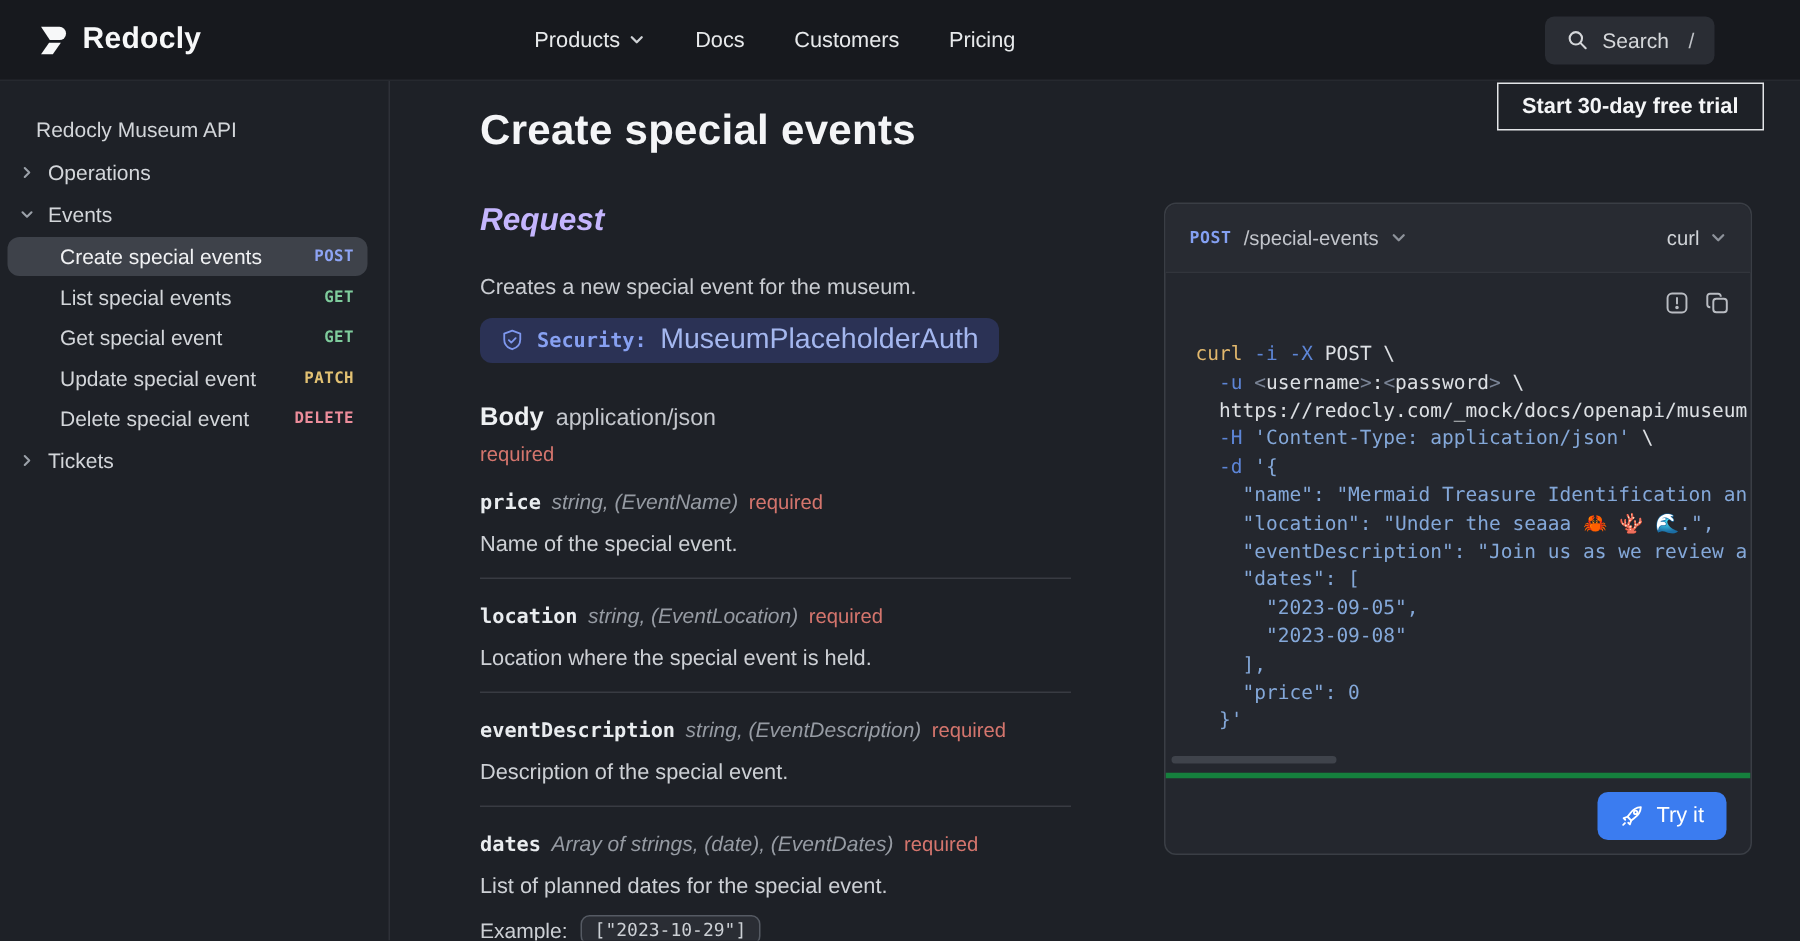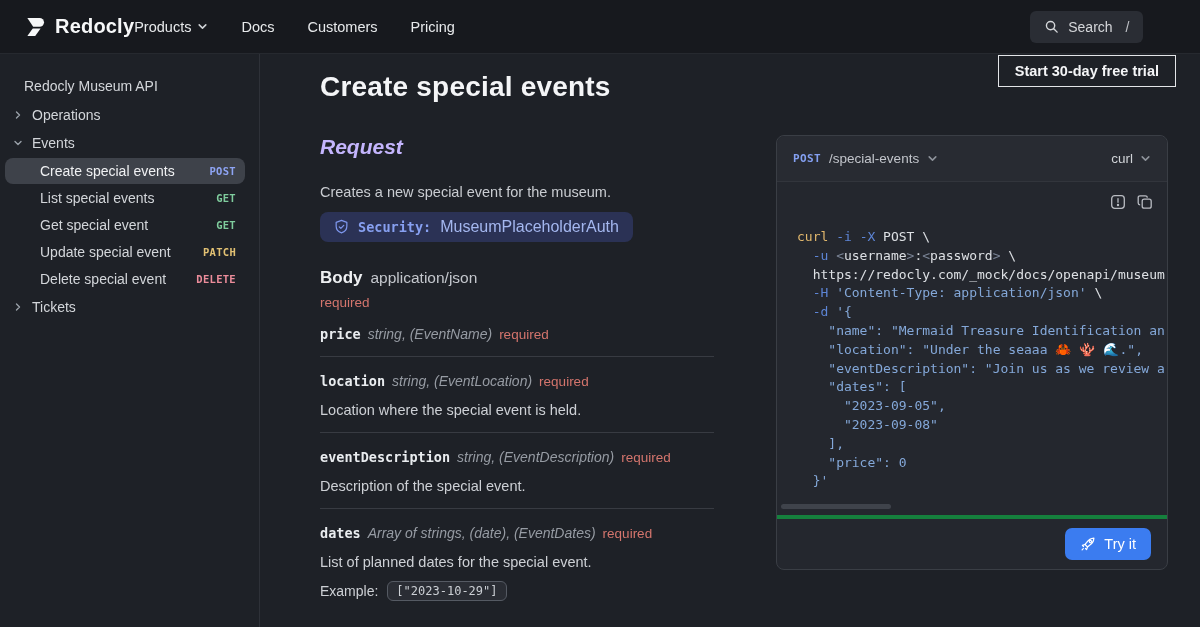--- a/index.html
+++ b/index.html
@@ -11,21 +11,21 @@
     -webkit-font-smoothing: antialiased;
   }
   svg { display: block; }
 
   
   .nav {
     height: 54px; background: #17191e; border-bottom: 1px solid #26292f;
     display: flex; align-items: center; padding: 0 24px;
   }
   .logo { display: flex; align-items: center; gap: 8px; color: #f7f8f9; font-size: 20px; font-weight: 700; letter-spacing: .2px; cursor: pointer; }
-  .nav-items { display: flex; align-items: center; gap: 33px; }
+  .nav-items { display: flex; align-items: center; gap: 33px; margin-left: 222px; }
   .nav-item { display: flex; align-items: center; gap: 6px; color: #e7e9eb; font-size: 14.5px; font-weight: 500; cursor: pointer; }
   .nav-item .chev { color: #cfd2d6; }
   .nav-right { margin-left: auto; display: flex; align-items: center; gap: 12px; flex-direction: column; }
   .theme-btn { width: 32px; height: 32px; background: #2a2d34; border: none; border-radius: 6px; display: flex; align-items: center; justify-content: center; color: #c6c9cd; cursor: pointer; }
   .search-btn { height: 32px; background: #2a2d34; border: none; border-radius: 6px; display: flex; align-items: center; gap: 9px; padding: 0 14px; color: #d5d7da; font-size: 14px; font-family: inherit; cursor: pointer; }
   .search-slash { color: #c0c3c8; margin-left: 4px; }
   .trial-btn { height: 32px; background: transparent; border: 1.5px solid #e3e5e8; border-radius: 0; color: #f4f5f7; font-size: 14.5px; font-weight: 600; font-family: inherit; padding: 0 16px; cursor: pointer; }
 
   
   .page { display: flex; height: 573px; }
@@ -50,21 +50,21 @@
   .content { flex: 1; position: relative; padding-left: 60px; }
   .col { width: 394px; padding-top: 16px; }
   h1.page-title { margin: 0; font-size: 28px; line-height: 34px; font-weight: 700; color: #f4f5f7; letter-spacing: .2px; }
   h2.req-heading { margin: 30px 0 0; font-size: 21px; line-height: 26px; font-weight: 700; color: #c4b5fd; font-style: italic; }
   .req-desc { margin: 22px 0 0; font-size: 14.5px; line-height: 20px; color: #c9ccd1; }
   .security {
     margin-top: 10px; display: inline-flex; align-items: center; gap: 9px;
     background: #2b3255; border-radius: 8px; height: 30px; padding: 0 14px; cursor: pointer;
   }
   .sec-label { font-family: "DejaVu Sans Mono", monospace; font-weight: 700; font-size: 13.5px; color: #87a0f1; }
-  .sec-value { font-size: 16px; color: #a4b7ef; }
+  .sec-value { font-size: 19px; color: #a4b7ef; }
   .body-head { margin-top: 26px; display: flex; align-items: baseline; gap: 8px; }
   .body-b { font-size: 17px; font-weight: 700; color: #eef0f2; }
   .body-ct { font-size: 15.5px; color: #c4c7cd; }
   .body-req { margin-top: 7px; font-size: 13.5px; color: #d4756d; }
 
   .field { padding: 15px 0 12px; border-bottom: 1px solid #383b42; }
   .field:last-child { border-bottom: none; }
   .f-head { display: flex; align-items: baseline; gap: 7px; line-height: 18px; }
   .f-name { font-family: "DejaVu Sans Mono", monospace; font-weight: 700; font-size: 13.5px; color: #e9ecef; }
   .f-meta { font-size: 14px; color: #969ba3; font-style: italic; }
@@ -252,20 +252,21 @@
         <span class="body-ct">application/json</span>
       </div>
       <div class="body-req">required</div>
 
       <div class="field">
         <div class="f-head">
           <span class="f-name">price</span>
           <span class="f-meta">string, (EventName)</span>
           <span class="f-req">required</span>
         </div>
+        <div class="f-desc">Name of the special event.</div>
       </div>
 
       <div class="field">
         <div class="f-head">
           <span class="f-name">location</span>
           <span class="f-meta">string, (EventLocation)</span>
           <span class="f-req">required</span>
         </div>
         <div class="f-desc">Location where the special event is held.</div>
       </div>

